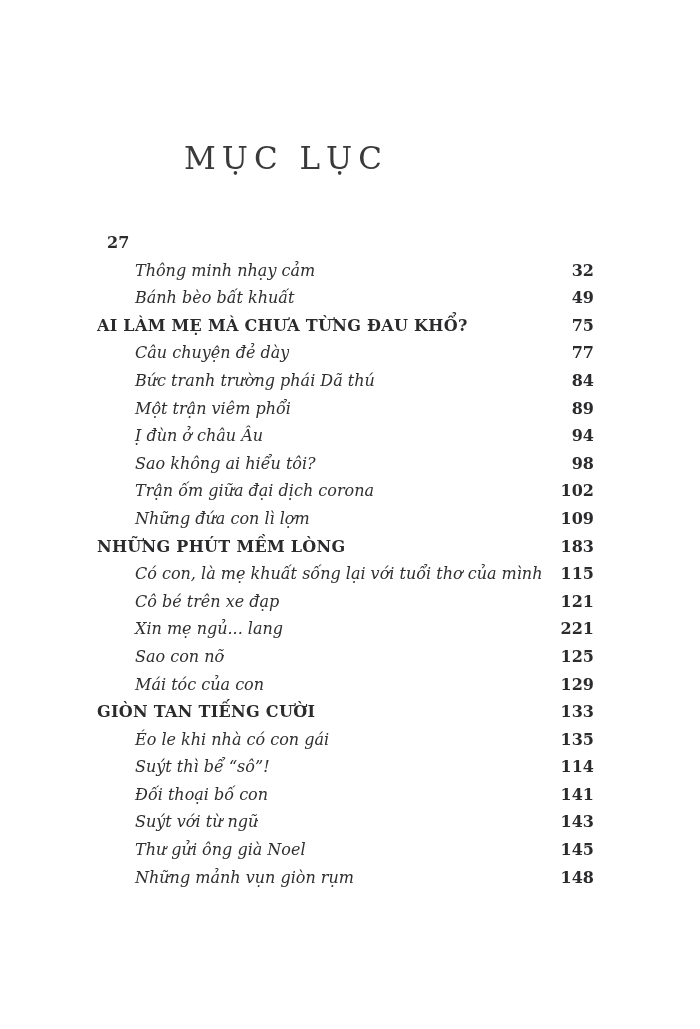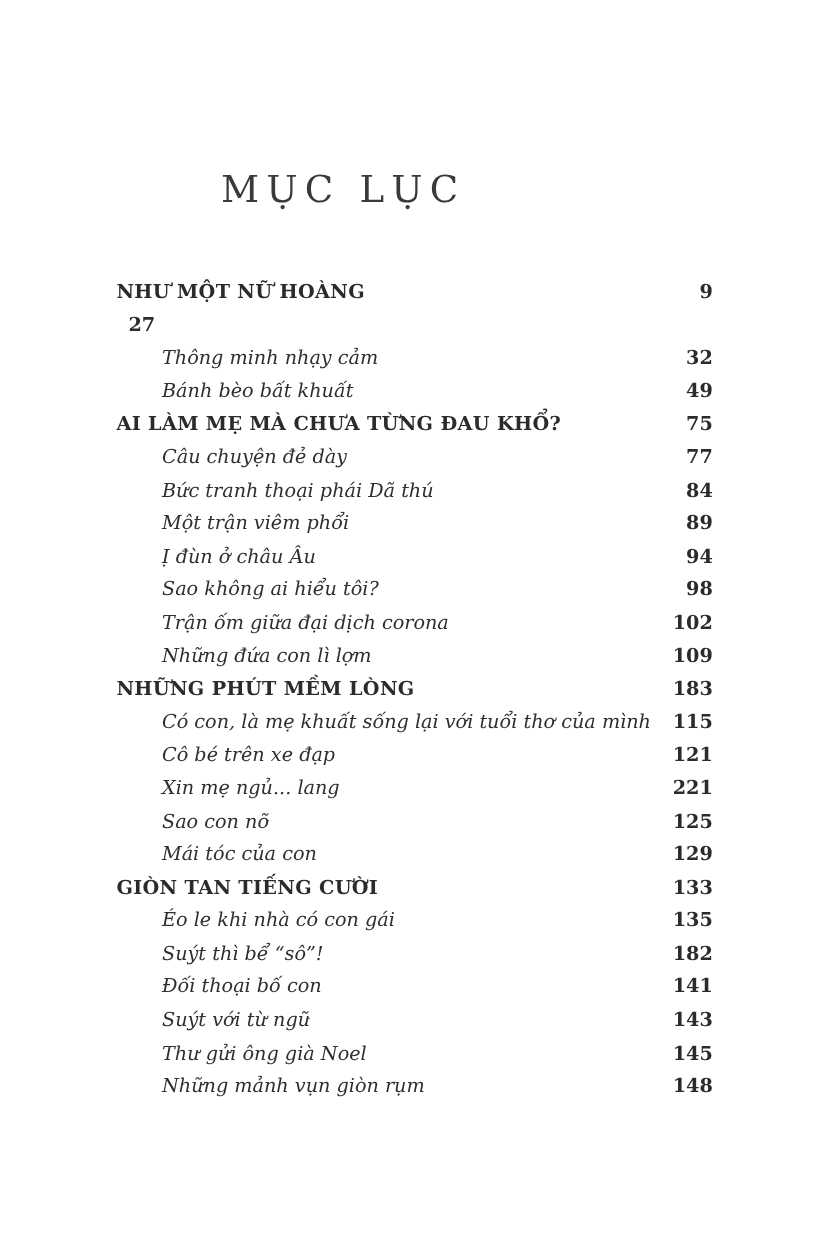--- a/index.html
+++ b/index.html
@@ -69,44 +69,40 @@
   }
 </style>
 </head>
 <body>
 
 <div class="page">
   <div class="page-title">MỤC LỤC</div>
 
   <div class="toc-list">
       <div class="toc-row lvl1">
-        <span class="toc-title">NHƯ MỘT NỮ HOÀNG</span>
-        <span class="toc-page">9</span>
-      </div>
-      <div class="toc-row lvl1">
         <span class="toc-page">27</span>
       </div>
       <div class="toc-row lvl2">
         <span class="toc-title">Thông minh nhạy cảm</span>
         <span class="toc-page">32</span>
       </div>
       <div class="toc-row lvl2">
         <span class="toc-title">Bánh bèo bất khuất</span>
         <span class="toc-page">49</span>
       </div>
       <div class="toc-row lvl1">
         <span class="toc-title">AI LÀM MẸ MÀ CHƯA TỪNG ĐAU KHỔ?</span>
         <span class="toc-page">75</span>
       </div>
       <div class="toc-row lvl2">
         <span class="toc-title">Câu chuyện đẻ dày</span>
         <span class="toc-page">77</span>
       </div>
       <div class="toc-row lvl2">
-        <span class="toc-title">Bức tranh thoại phái Dã thú</span>
+        <span class="toc-title">Bức tranh trường phái Dã thú</span>
         <span class="toc-page">84</span>
       </div>
       <div class="toc-row lvl2">
         <span class="toc-title">Một trận viêm phổi</span>
         <span class="toc-page">89</span>
       </div>
       <div class="toc-row lvl2">
         <span class="toc-title">Ị đùn ở châu Âu</span>
         <span class="toc-page">94</span>
       </div>
@@ -149,21 +145,21 @@
       <div class="toc-row lvl1">
         <span class="toc-title">GIÒN TAN TIẾNG CƯỜI</span>
         <span class="toc-page">133</span>
       </div>
       <div class="toc-row lvl2">
         <span class="toc-title">Éo le khi nhà có con gái</span>
         <span class="toc-page">135</span>
       </div>
       <div class="toc-row lvl2">
         <span class="toc-title">Suýt thì bể “sô”!</span>
-        <span class="toc-page">182</span>
+        <span class="toc-page">114</span>
       </div>
       <div class="toc-row lvl2">
         <span class="toc-title">Đối thoại bố con</span>
         <span class="toc-page">141</span>
       </div>
       <div class="toc-row lvl2">
         <span class="toc-title">Suýt với từ ngữ</span>
         <span class="toc-page">143</span>
       </div>
       <div class="toc-row lvl2">

